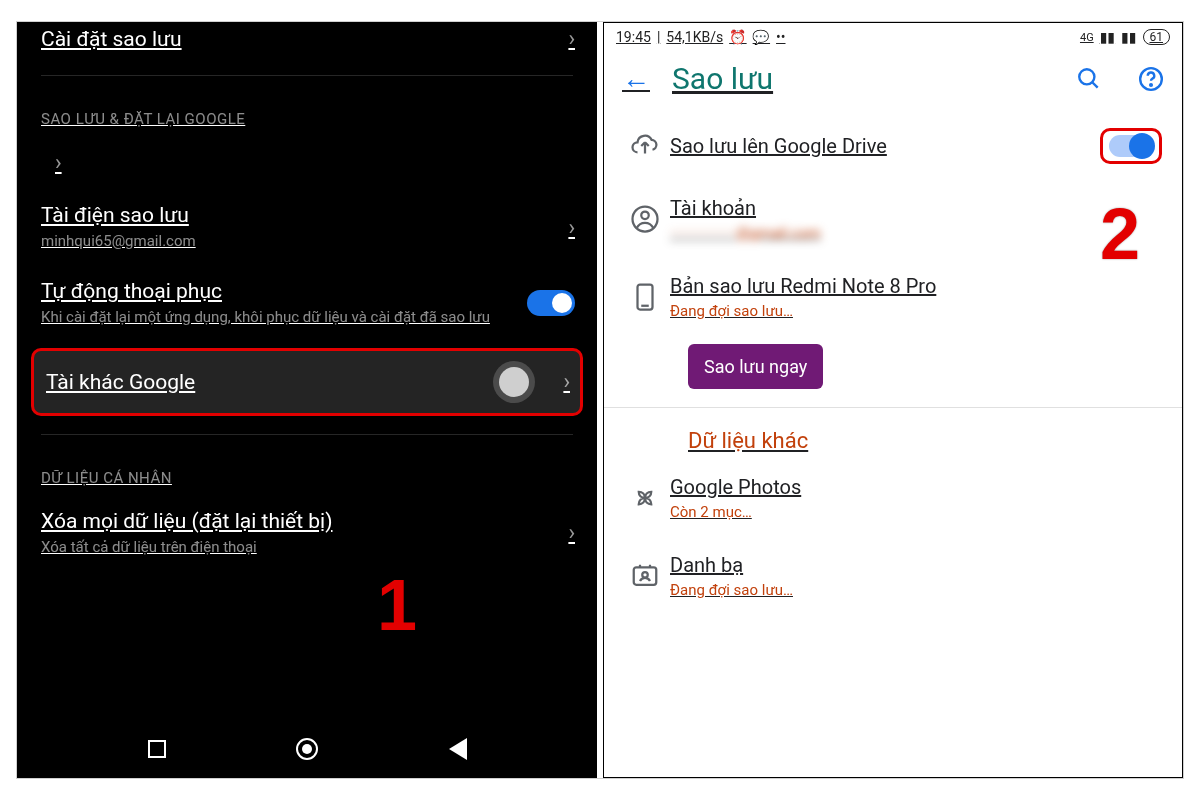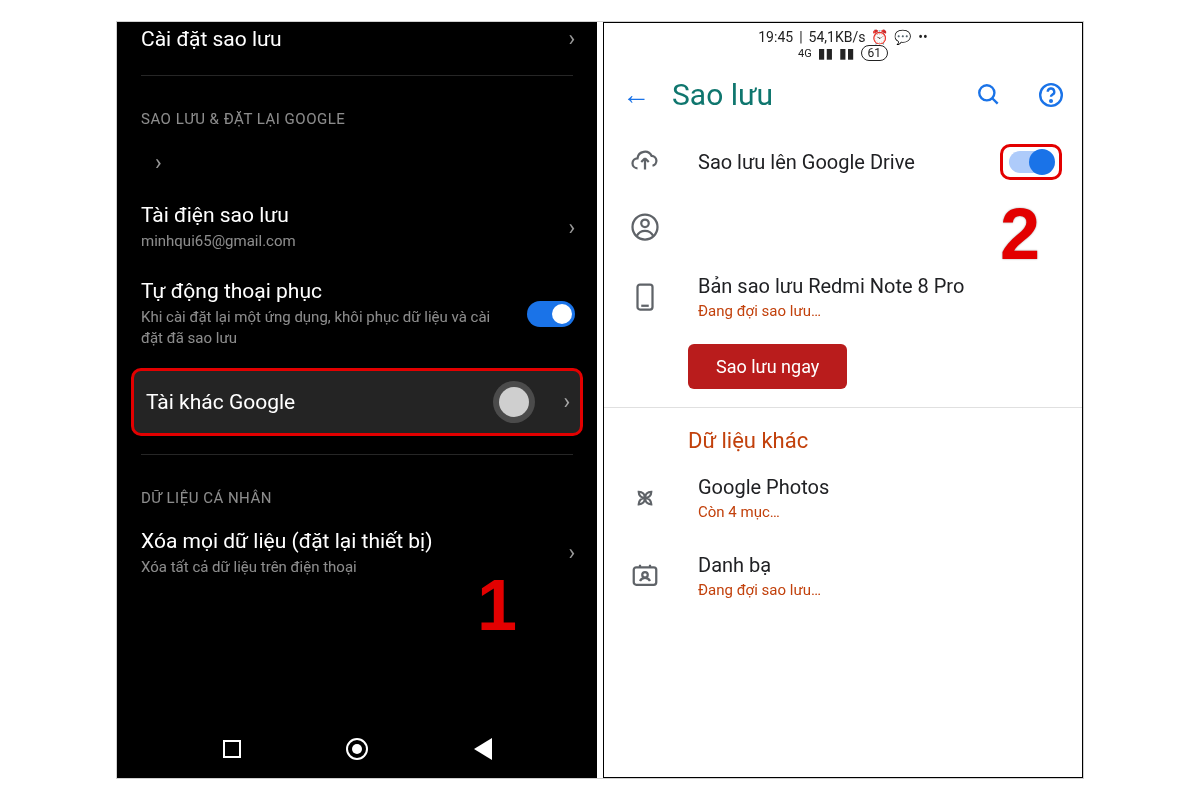--- a/index.html
+++ b/index.html
@@ -11,24 +11,25 @@
     display: flex;
     align-items: center;
     justify-content: center;
   }
   .frame {
     display: flex;
     gap: 6px;
     border: 1px solid #d0d0d0;
   }
   .phone {
-    width: 480px;
+    width: 580px;
     height: 756px;
     overflow: hidden;
     position: relative;
+    text-decoration: underline;
   }
   
   .dark { background: #000; color: #fff; }
   .dark .row {
     display: flex;
     align-items: center;
     justify-content: space-between;
     padding: 14px 22px 14px 24px;
   }
   .dark .row .text { flex: 1; }
@@ -87,32 +88,32 @@
     font-size: 72px;
     font-weight: 700;
     font-family: Arial, sans-serif;
     text-shadow: 0 0 2px rgba(0,0,0,0.4);
   }
 
   
   .light { background: #fff; color: #202124; border: 1px solid #000; }
   .light .status {
     display: flex; align-items: center; justify-content: space-between;
-    font-size: 14px; color: #222; padding: 6px 12px 2px 12px; flex-direction: column;
+    font-size: 14px; color: #222; padding: 6px 12px 2px 12px;
   }
   .light .status .l, .light .status .r { display:flex; align-items:center; gap:6px; }
   .light .appbar {
     display: flex; align-items: center; gap: 22px;
     padding: 14px 18px 16px 18px;
   }
   .light .appbar .back { color:#1a73e8; font-size:28px; font-weight:400; }
   .light .appbar .title { color:#0f766e; font-size:30px; flex:1; }
   .light .appbar .ic { color:#1a73e8; font-size:24px; margin-left:14px; display:flex; }
   .light .list-row {
-    display:flex; align-items:center; gap:36px;
+    display:flex; align-items:center; gap:8px;
     padding: 16px 20px 16px 24px;
   }
   .light .list-row .icon {
     width:34px; display:flex; align-items:center; justify-content:center;
     color:#5f6368;
   }
   .light .list-row .body { flex:1; }
   .light .t1 { font-size:20px; color:#202124; }
   .light .t2 { font-size:15px; color:#c2410c; margin-top:4px; }
   .light .toggle-box {
@@ -121,22 +122,22 @@
   }
   .light .toggle-on2 {
     width: 44px; height: 22px; border-radius: 11px;
     background: #aecbfa; position: relative;
   }
   .light .toggle-on2::after {
     content:""; position:absolute; right:-2px; top:-2px;
     width:26px; height:26px; background:#1a73e8; border-radius:50%;
   }
   .light .btn {
-    display:inline-block; background:#b91c1c; color:#fff;
-    font-size:18px; padding:12px 28px; border-radius:6px;
+    display:inline-block; background:#701a75; color:#fff;
+    font-size:18px; padding:12px 16px; border-radius:6px;
     margin-left: 84px; margin-top: 8px;
   }
   .light .divider2 { height:1px; background:#e0e0e0; margin: 18px 0 10px 0; }
   .light .section2 {
     color:#c2410c; font-size:22px; padding: 10px 0 6px 84px;
   }
   .blur { filter: blur(4px); color:#808080; }
   svg { display:block; }
 </style>
 </head>
@@ -255,20 +256,24 @@
     <div class="callout" style="right:42px; top:170px;">2</div>
 
     <div class="list-row">
       <div class="icon">
         <svg width="30" height="30" viewBox="0 0 24 24" fill="none" stroke="#5f6368" stroke-width="1.8">
             <circle cx="12" cy="12" r="10"></circle>
             <circle cx="12" cy="9" r="3"></circle>
             <path d="M5.5 19c1.5-3 4-4 6.5-4s5 1 6.5 4"></path>
           </svg>
       </div>
+      <div class="body">
+        <div class="t1">Tài khoản</div>
+        <div class="t2 blur">·················@gmail.com</div>
+      </div>
     </div>
 
     <div class="list-row">
       <div class="icon">
         <svg width="30" height="30" viewBox="0 0 24 24" fill="none" stroke="#5f6368" stroke-width="1.8">
             <rect x="6" y="2" width="12" height="20" rx="2"></rect>
             <line x1="9" y1="19" x2="15" y2="19"></line>
           </svg>
       </div>
       <div class="body">
@@ -283,21 +288,21 @@
     <div class="section2">Dữ liệu khác</div>
 
     <div class="list-row">
       <div class="icon">
         <svg width="30" height="30" viewBox="0 0 24 24" fill="none" stroke="#5f6368" stroke-width="1.8">
             <path d="M12 12c3 0 5-2 5-5-3 0-5 2-5 5zm0 0c0 3 2 5 5 5 0-3-2-5-5-5zm0 0c-3 0-5 2-5 5 3 0 5-2 5-5zm0 0c0-3-2-5-5-5 0 3 2 5 5 5z"></path>
           </svg>
       </div>
       <div class="body">
         <div class="t1">Google Photos</div>
-        <div class="t2">Còn 4 mục…</div>
+        <div class="t2">Còn 2 mục…</div>
       </div>
     </div>
 
     <div class="list-row">
       <div class="icon">
         <svg width="30" height="30" viewBox="0 0 24 24" fill="none" stroke="#5f6368" stroke-width="1.8">
             <rect x="3" y="5" width="18" height="14" rx="2"></rect>
             <circle cx="12" cy="11" r="2.2"></circle>
             <path d="M8 16c1-2 2.5-2.5 4-2.5s3 .5 4 2.5"></path>
             <line x1="8" y1="3" x2="8" y2="5"></line>

